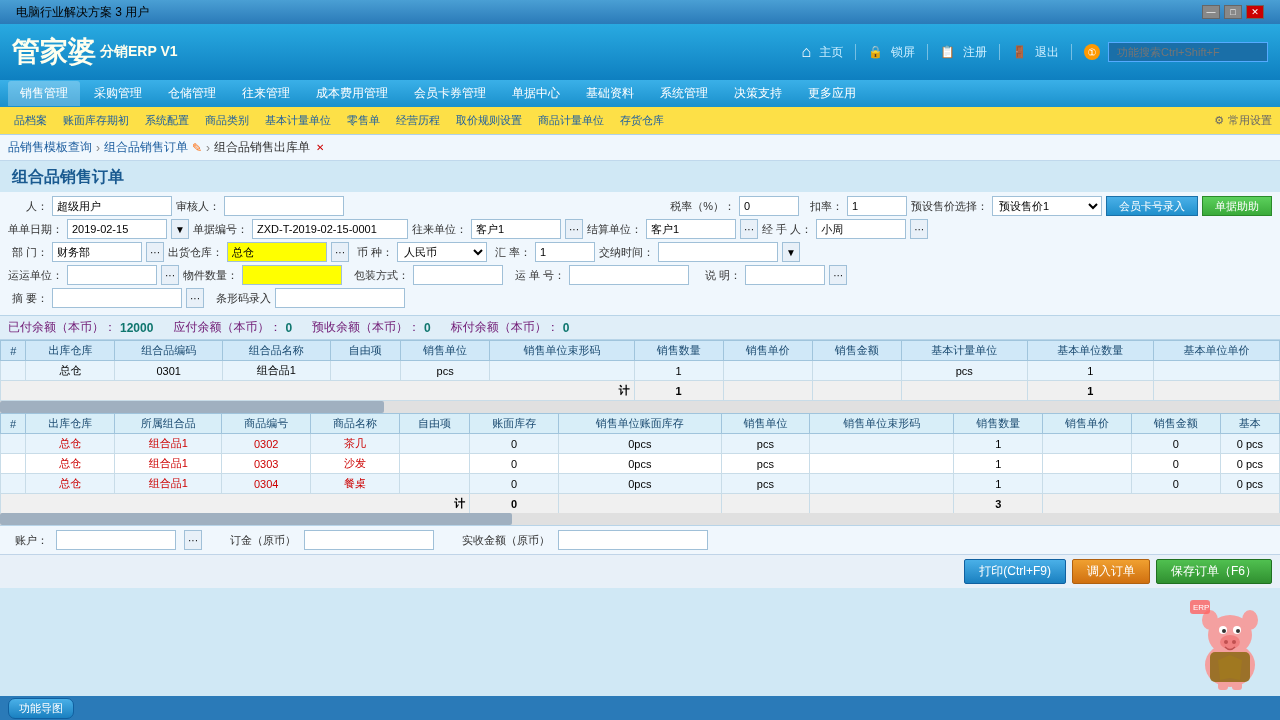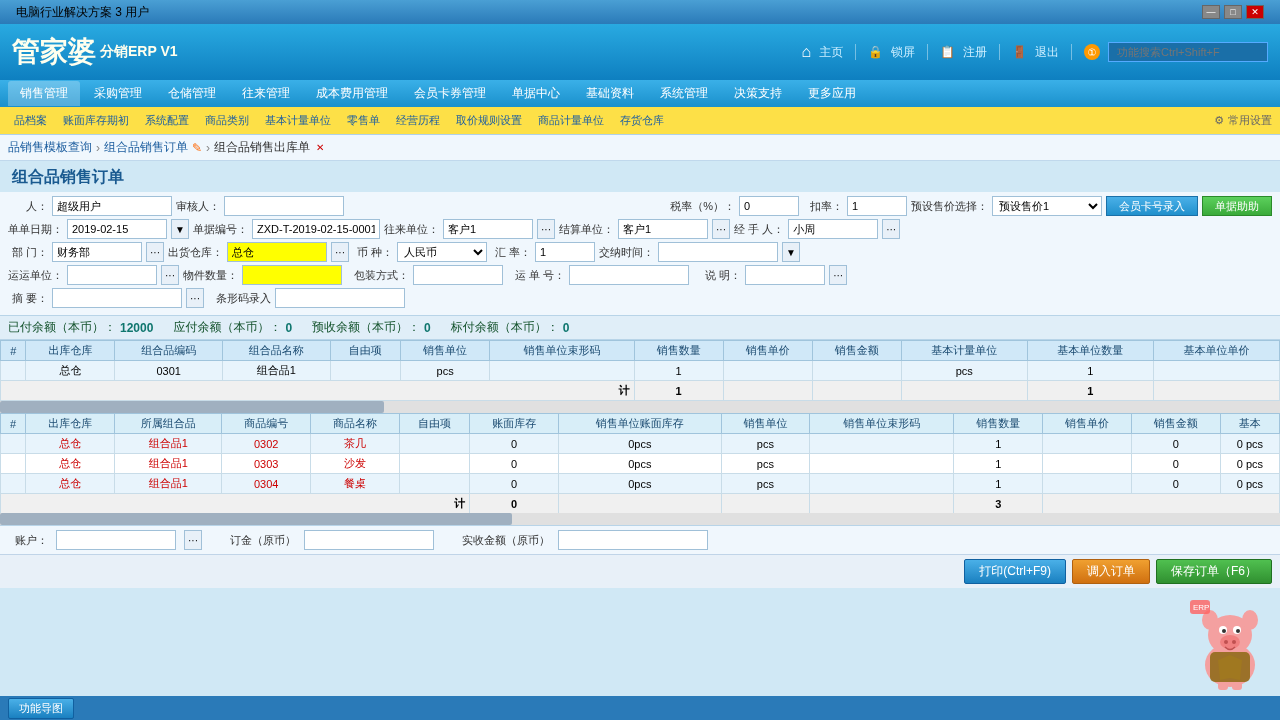--- a/index.html
+++ b/index.html
@@ -47,21 +47,21 @@
     .form-input.med { width: 90px; }
     .form-input.narrow { width: 60px; }
     .form-select { border: 1px solid #a0c0d8; background: white; padding: 1px 2px; font-size: 11px; height: 20px; }
     .form-btn { background: linear-gradient(to bottom, #4ab0e8, #2090cc); color: white; border: 1px solid #1a70a8; padding: 1px 12px; font-size: 11px; cursor: pointer; white-space: nowrap; height: 20px; }
     .form-btn-green { background: linear-gradient(to bottom, #5cd05c, #3aaa3a); border-color: #2a8a2a; }
     .dots-btn { border: 1px solid #a0c0d8; background: #e8f0f8; padding: 0 3px; font-size: 10px; height: 20px; cursor: pointer; min-width: 18px; }
 
     
     .summary-row { display: flex; align-items: center; background: #e0eef8; padding: 3px 8px; font-size: 12px; gap: 20px; border-bottom: 1px solid #b8d4e8; }
     .summary-item { display: flex; align-items: center; gap: 4px; }
-    .summary-label { color: #14532d; font-family: Liberation Serif, serif; }
+    .summary-label { color: #701a75; font-family: Liberation Serif, serif; }
     .summary-value { color: #0f766e; font-weight: bold; }
 
     
     .table-container { overflow-x: auto; background: white; }
     table { border-collapse: collapse; width: 100%; font-size: 11px; }
     table th { background: #d0e8f8; border: 1px solid #a0c4dc; padding: 2px 4px; white-space: nowrap; text-align: center; font-weight: normal; color: #1a4a70; }
     table td { border: 1px solid #c8dce8; padding: 2px 4px; white-space: nowrap; text-align: center; }
     .row-blue td { background: #e8f4fc; }
     .row-total td { background: #f0f0f0; font-weight: bold; }
     .cell-edit { background: #ffffd0; }
@@ -187,21 +187,21 @@
     </select>
     <button class="form-btn">会员卡号录入</button>
     <button class="form-btn form-btn-green">单据助助</button>
   </div>
 
   <div class="form-row">
     <span class="form-label">单单日期：</span>
     <input class="form-input" style="width: 100px;" type="text" value="2019-02-15">
     <button class="dots-btn">▼</button>
     <span class="form-label">单据编号：</span>
-    <input class="form-input" style="width: 128px;" type="text" value="ZXD-T-2019-02-15-0001">
+    <input class="form-input" style="width: 156px;" type="text" value="ZXD-T-2019-02-15-0001">
     <span class="form-label">往来单位：</span>
     <input class="form-input med" type="text" value="客户1" style="">
     <button class="dots-btn">···</button>
     <span class="form-label">结算单位：</span>
     <input class="form-input med" type="text" value="客户1" style="">
     <button class="dots-btn">···</button>
     <span class="form-label">经 手 人：</span>
     <input class="form-input med" type="text" value="小周" style="">
     <button class="dots-btn">···</button>
   </div>
@@ -415,21 +415,21 @@
   <input class="form-input" style="width: 150px;" type="text">
 </div>
 
 <div class="action-bar">
   <button class="action-btn">打印(Ctrl+F9)</button>
   <button class="action-btn action-btn-orange">调入订单</button>
   <button class="action-btn action-btn-green">保存订单（F6）</button>
 </div>
 
 <div class="status-bar">
-  <button class="action-btn" style="font-size:11px; padding:2px 10px;">功能导图</button>
+  <button class="action-btn" style="font-size:11px; padding:2px 10px;border-radius:7px;">功能导图</button>
 </div>
 
 <div class="mascot" style="position:fixed; right:10px; bottom:30px; z-index:50;">
   <svg width="80" height="90" viewBox="0 0 80 90">
 
     <ellipse cx="40" cy="65" rx="25" ry="22" fill="#f4a0a0"></ellipse>
 
     <ellipse cx="40" cy="35" rx="22" ry="20" fill="#f4a0a0"></ellipse>
 
     <ellipse cx="20" cy="20" rx="8" ry="10" fill="#f4a0a0"></ellipse>

